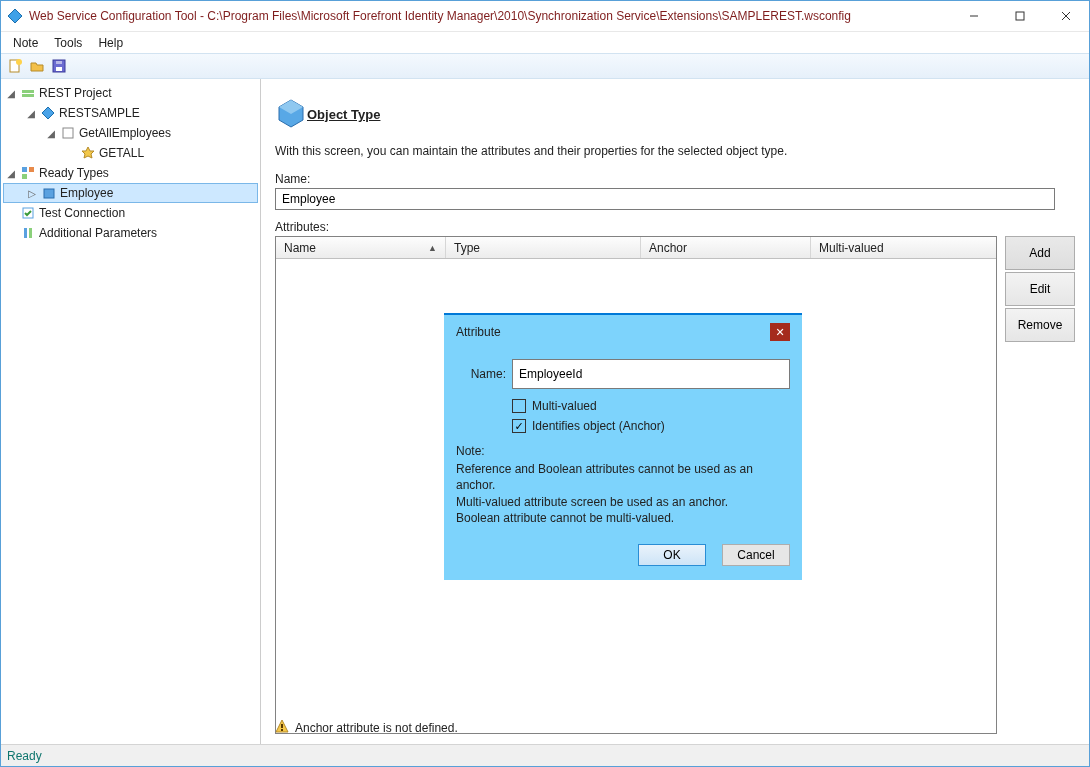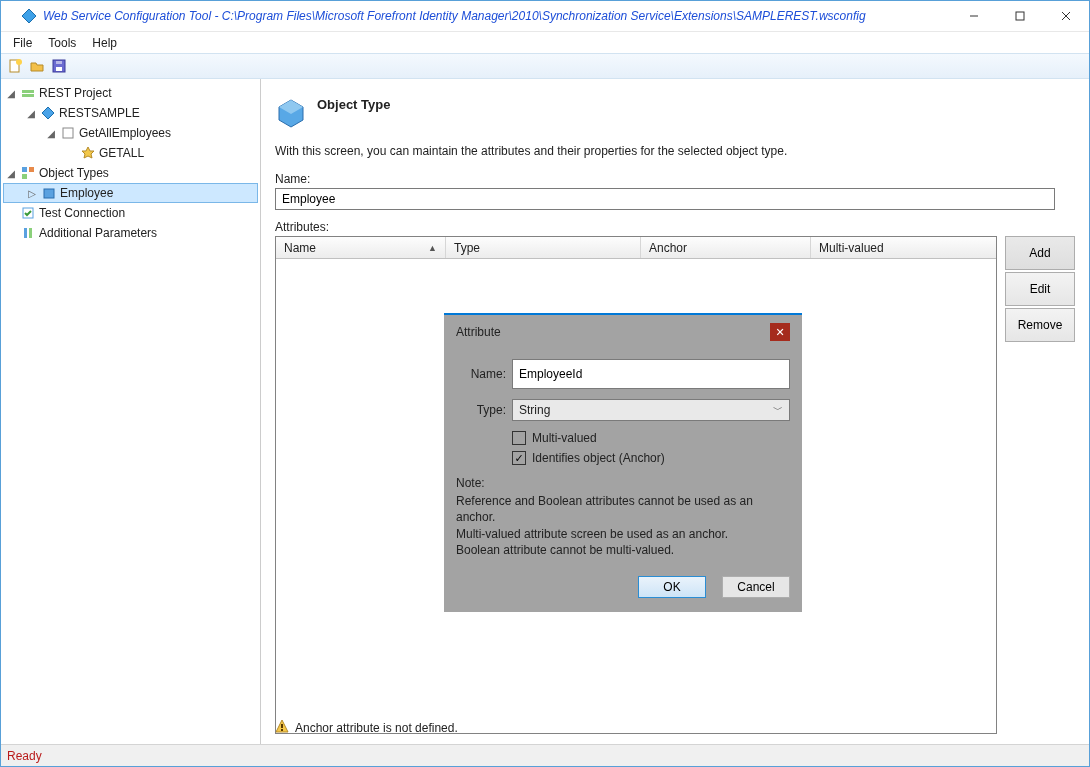--- a/index.html
+++ b/index.html
@@ -13,23 +13,22 @@
   overflow: hidden;
   border: 1px solid #58a0d8;
   display: flex;
   flex-direction: column;
 }
 .titlebar {
   height: 30px;
   background: #fff;
   display: flex;
   align-items: center;
-  padding-left: 20px;
-  color: #1d4ed8;
-  font-style: italic;
+  padding-left: 6px;
+  color: #7f1d1d;
 }
 .titlebar .app-icon { width: 16px; height: 16px; margin-right: 6px; }
 .titlebar .title-text { flex: 1; font-size: 12px; }
 .win-controls { display: flex; }
 .win-btn { width: 46px; height: 30px; display:flex;align-items:center;justify-content:center; color:#444; }
 .menubar {
   height: 22px;
   background: #fff;
   display: flex;
   align-items: center;
@@ -51,21 +50,21 @@
   border-right: 1px solid #ccc;
   padding: 4px 2px;
   overflow: auto;
   background:#fff;
 }
 .tree-row { display:flex; align-items:center; height:20px; padding-right:4px; white-space:nowrap; cursor:default; }
 .tree-expander { width:12px; text-align:center; color:#666; font-size:10px; }
 .tree-icon { width:16px; height:16px; margin:0 3px; display:flex;align-items:center;justify-content:center; }
 .tree-row.selected { background:#cde8ff; border:1px solid #7ab7e8; height:20px; padding-right:3px; }
 .content-pane { flex:1; position:relative; padding: 18px 14px 10px 14px; display:flex; flex-direction:column; }
-.section-header { display:flex; gap:10px; margin-bottom:4px; }
+.section-header { display:flex; align-items:center; margin-bottom:4px;text-decoration:underline; }
 .section-title { font-weight:bold; font-size:13px; }
 .section-desc { margin: 8px 0 14px 0; }
 .field-label { margin-bottom:2px; }
 .text-input {
   width: 780px; height:22px; border:1px solid #7a7a7a; padding:2px 6px; font:inherit;
 }
 .attr-label { margin-top:10px; margin-bottom:2px; }
 .attr-area { display:flex; gap:8px; flex:1; min-height:0; }
 .attr-table {
   flex:1; border:1px solid #828282; background:#fff; position:relative;
@@ -80,24 +79,24 @@
 .attr-col.type { width:195px; }
 .attr-col.anchor { width:170px; }
 .attr-col.multiv { flex:1; border-right:none; }
 .btn-stack { width:70px; display:flex; flex-direction:column; gap:2px; }
 .btn {
   height:34px; border:1px solid #adadad; background:linear-gradient(#f3f3f3,#e6e6e6);
   font:inherit; cursor:default;
 }
 .btn.primary { background:linear-gradient(#e9e9e9,#dedede); }
 .warning-row { position:absolute; left:14px; bottom:8px; display:flex; align-items:center; gap:6px; font-size:12px; }
-.statusbar { height:22px; background:#f0f0f0; border-top:1px solid #d4d4d4; display:flex;align-items:center; padding:0 6px; color:#b91c1c; }
+.statusbar { height:22px; background:#f0f0f0; border-top:1px solid #d4d4d4; display:flex;align-items:center; padding:0 6px; color:#0f766e; }
 
 .modal {
-  position:absolute; left:168px; top:76px; width:358px; background:#a3a3a3; border-top:2px solid #0078d7;
+  position:absolute; left:168px; top:76px; width:358px; background:#7dd3fc; border-top:2px solid #0078d7;
   box-shadow: 2px 2px 6px rgba(0,0,0,0); padding: 8px 12px 14px 12px;
 }
 .modal-title-row { display:flex; justify-content:space-between; align-items:center; margin-bottom:18px; }
 .modal-close { width:20px;height:18px;background:#a52b1d;color:#fff;display:flex;align-items:center;justify-content:center;font-size:11px; cursor:default; }
 .modal-row { display:flex; align-items:center; margin-bottom:10px; }
 .modal-row label { width:50px; text-align:right; margin-right:6px; }
 .modal-input { flex:1; height:22px; border:1px solid #7a7a7a; padding:14px 6px; font:inherit; }
 .modal-select { flex:1; height:22px; border:1px solid #7a7a7a; background:#e9e9e9; padding:2px 6px; font:inherit; display:flex;align-items:center;justify-content:space-between; }
 .checkbox-row { display:flex; align-items:center; gap:6px; margin-left:56px; margin-bottom:6px; }
 .checkbox { width:14px;height:14px;border:1px solid #333; display:flex;align-items:center;justify-content:center; font-size:11px; }
@@ -133,21 +132,21 @@
     <div class="win-btn">
         <svg width="10" height="10">
           <line x1="1" y1="1" x2="9" y2="9" stroke="#333"></line>
           <line x1="9" y1="1" x2="1" y2="9" stroke="#333"></line>
         </svg>
       </div>
   </div>
 </div>
 
 <div class="menubar">
-  <span class="menu-item">File</span>
+  <span class="menu-item">Note</span>
   <span class="menu-item">Tools</span>
   <span class="menu-item">Help</span>
 </div>
 
 <div class="toolbar">
   <span class="tool-icon">
     <svg width="14" height="14">
         <rect x="2" y="1" width="9" height="12" fill="#fff" stroke="#b58b2a"></rect>
         <circle cx="11" cy="3" r="3" fill="#ffd24a"></circle>
       </svg>
@@ -208,21 +207,21 @@
     </div>
     <div class="tree-row" style="padding-left:2px">
       <span class="tree-expander">◢</span>
       <span class="tree-icon">
           <svg width="14" height="14">
             <rect x="1" y="1" width="5" height="5" fill="#5aa1e0"></rect>
             <rect x="8" y="1" width="5" height="5" fill="#e88a4a"></rect>
             <rect x="1" y="8" width="5" height="5" fill="#8bd07b"></rect>
           </svg>
         </span>
-      <span>Object Types</span>
+      <span>Ready Types</span>
     </div>
     <div class="tree-row selected" style="padding-left:22px">
       <span class="tree-expander">▷</span>
       <span class="tree-icon">
           <svg width="14" height="14">
             <rect x="2" y="3" width="10" height="9" fill="#5aa1e0" stroke="#2a6dad"></rect>
           </svg>
         </span>
       <span>Employee</span>
     </div>
@@ -281,27 +280,20 @@
 
         <div class="modal">
           <div class="modal-title-row">
             <span>Attribute</span>
             <span class="modal-close">✕</span>
           </div>
           <div class="modal-row">
             <label>Name:</label>
             <input class="modal-input" type="text" value="EmployeeId" style="">
           </div>
-          <div class="modal-row">
-            <label>Type:</label>
-            <div class="modal-select">
-              <span>String</span>
-              <span style="font-size:10px;color:#555;">﹀</span>
-            </div>
-          </div>
           <div class="checkbox-row">
             <span class="checkbox"></span>
             <span>Multi-valued</span>
           </div>
           <div class="checkbox-row">
             <span class="checkbox checked"></span>
             <span>Identifies object (Anchor)</span>
           </div>
           <div class="note">
             <div class="note-title">Note:</div>

